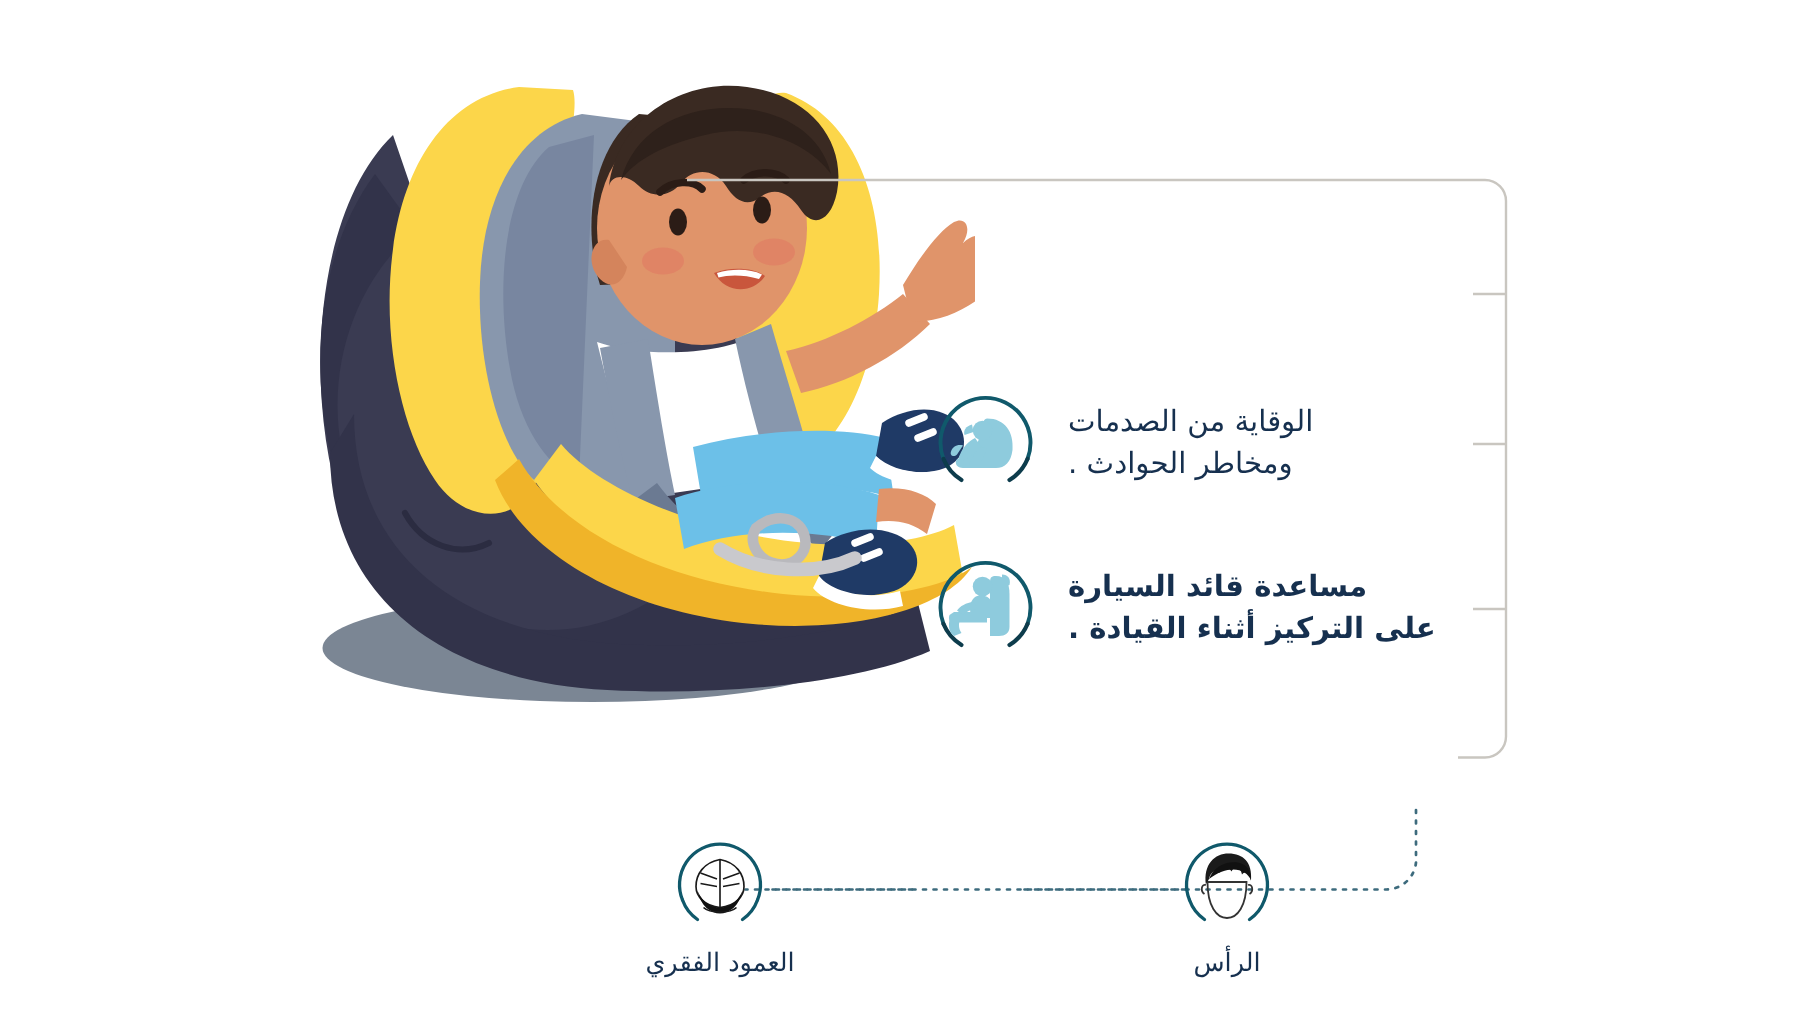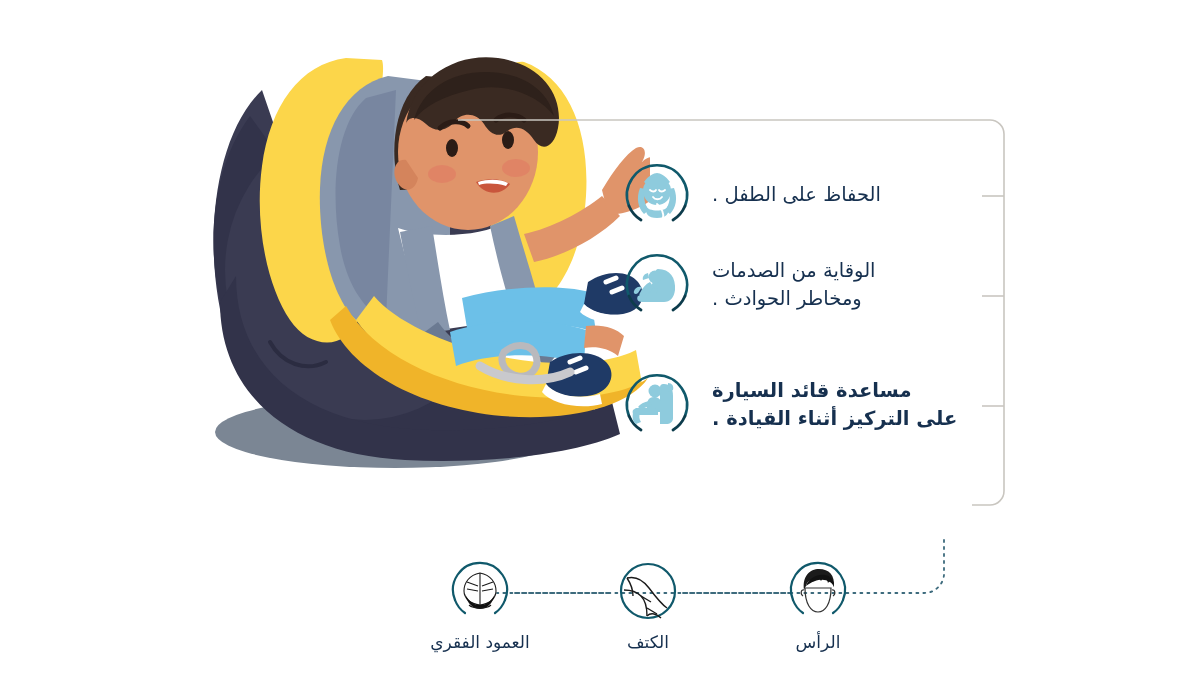--- a/index.html
+++ b/index.html
@@ -153,44 +153,22 @@
     <line x1="982" y1="296" x2="1004" y2="296" stroke="#c9c6c0" stroke-width="1.6"></line>
     <line x1="982" y1="406" x2="1004" y2="406" stroke="#c9c6c0" stroke-width="1.6"></line>
 
     <path d="M944 540 L 944 575 A 20 20 0 0 1 924 593 L 497 593" fill="none" stroke="#3d6b7d" stroke-width="1.8" stroke-dasharray="2 5" stroke-linecap="round"></path>
     <path d="M790 593 L 678 593" fill="none" stroke="#3d6b7d" stroke-width="1.8" stroke-dasharray="2 5" stroke-linecap="round"></path>
     <path d="M608 593 L 510 593" fill="none" stroke="#3d6b7d" stroke-width="1.8" stroke-dasharray="2 5" stroke-linecap="round"></path>
   </svg>
 
   <div class="benefits">
 
-    <div class="benefit-row" style="top:38px;">
-      <div class="b-text">الحفاظ على الطفل .</div>
-      <div class="icon-circle">
-        <svg viewBox="0 0 74 74" xmlns="http://www.w3.org/2000/svg">
-          <path d="M9 48 A 30 30 0 1 1 65 48" fill="none" stroke="#10596b" stroke-width="2.6" stroke-linecap="round"></path>
-          <path d="M9 48 A 30 30 0 0 0 21 62" fill="none" stroke="#0d3c4c" stroke-width="2.8" stroke-linecap="round"></path>
-          <path d="M65 48 A 30 30 0 0 1 53 62" fill="none" stroke="#0d3c4c" stroke-width="2.8" stroke-linecap="round"></path>
-
-          <path d="M20 30 C 16 40, 18 50, 24 56 L 29 52 C 24 46, 23 38, 26 31 Z" fill="#8ecbdd"></path>
-          <path d="M54 30 C 58 40, 56 50, 50 56 L 45 52 C 50 46, 51 38, 48 31 Z" fill="#8ecbdd"></path>
-          <path d="M24 24 C 28 18, 34 15, 37 15 C 40 15, 46 18, 50 24 L 46 27 C 43 23, 40 21, 37 21 C 34 21, 31 23, 28 27 Z" fill="#8ecbdd"></path>
-
-          <circle cx="37" cy="33" r="14" fill="#8ecbdd"></circle>
-          <path d="M30 32 C 32 34, 35 34, 36 32" fill="none" stroke="#ffffff" stroke-width="1.8" stroke-linecap="round"></path>
-          <path d="M39 32 C 40 34, 43 34, 45 32" fill="none" stroke="#ffffff" stroke-width="1.8" stroke-linecap="round"></path>
-          <path d="M33 39 C 35 42, 40 42, 42 39" fill="none" stroke="#ffffff" stroke-width="1.8" stroke-linecap="round"></path>
-
-          <path d="M26 48 C 28 54, 46 54, 48 48 C 50 56, 46 60, 37 60 C 28 60, 25 56, 26 48 Z" fill="#8ecbdd"></path>
-          <path d="M37 46 C 42 50, 44 56, 43 60" fill="none" stroke="#ffffff" stroke-width="2" stroke-linecap="round"></path>
-        </svg>
-      </div>
-    </div>
-
-    <div class="benefit-row" style="top:128px;align-items:center;">
+
+    <div class="benefit-row" style="top:138px;align-items:center;">
       <div class="b-text">الوقاية من الصدمات
 ومخاطر الحوادث .</div>
       <div class="icon-circle">
         <svg viewBox="0 0 74 74" xmlns="http://www.w3.org/2000/svg">
           <path d="M9 48 A 30 30 0 1 1 65 48" fill="none" stroke="#10596b" stroke-width="2.6" stroke-linecap="round"></path>
           <path d="M9 48 A 30 30 0 0 0 21 62" fill="none" stroke="#0d3c4c" stroke-width="2.8" stroke-linecap="round"></path>
           <path d="M65 48 A 30 30 0 0 1 53 62" fill="none" stroke="#0d3c4c" stroke-width="2.8" stroke-linecap="round"></path>
 
           <path d="M38 21 C 50 21, 56 30, 55 42 C 54 50, 50 54, 44 54 L 22 54 C 18 54, 16 51, 18 48
                    C 24 46, 30 42, 33 34 C 35 27, 35 21, 38 21 Z" fill="#8ecbdd"></path>
@@ -245,33 +223,20 @@
           <path d="M33 17 L 33 49" stroke="#1a1a1a" stroke-width="1.1"></path>
           <path d="M20 26 L 31 30 M20 33 L 31 35 M46 26 L 35 30 M46 33 L 35 35" stroke="#1a1a1a" stroke-width="1.1"></path>
 
           <path d="M18 38 C 20 48, 27 53, 33 53 C 39 53, 46 48, 48 38 C 44 46, 39 49, 33 49 C 27 49, 22 46, 18 38 Z" fill="#111111"></path>
           <path d="M22 49 C 26 53, 40 53, 44 49" fill="none" stroke="#1a1a1a" stroke-width="1.1"></path>
         </svg>
       </div>
       <div class="blabel">العمود الفقري</div>
     </div>
 
-    <div class="bnode" style="left:588px;top:8px;">
-      <div class="bcircle">
-        <svg viewBox="0 0 66 66" xmlns="http://www.w3.org/2000/svg">
-          <circle cx="33" cy="35" r="27" fill="none" stroke="#10596b" stroke-width="2.2"></circle>
-          <path d="M12 22 C 20 20, 28 24, 34 32 C 40 40, 46 48, 52 52" fill="none" stroke="#1a1a1a" stroke-width="1.4"></path>
-          <path d="M12 22 C 16 28, 18 34, 18 40" fill="none" stroke="#1a1a1a" stroke-width="1.4"></path>
-          <path d="M9 34 C 16 34, 22 36, 26 40 C 30 44, 32 52, 32 60" fill="none" stroke="#1a1a1a" stroke-width="1.4"></path>
-          <path d="M26 40 L 36 46 M32 52 L 42 58" stroke="#1a1a1a" stroke-width="1.4"></path>
-          <path d="M32 60 C 36 56, 42 58, 46 62" fill="none" stroke="#1a1a1a" stroke-width="1.4"></path>
-        </svg>
-      </div>
-      <div class="blabel">الكتف</div>
-    </div>
 
     <div class="bnode" style="left:758px;top:8px;">
       <div class="bcircle">
         <svg viewBox="0 0 66 66" xmlns="http://www.w3.org/2000/svg">
           <path d="M8 44 A 27 27 0 1 1 58 44" fill="none" stroke="#10596b" stroke-width="2.2" stroke-linecap="round"></path>
           <path d="M8 44 A 27 27 0 0 0 18 57" fill="none" stroke="#10596b" stroke-width="2.2" stroke-linecap="round"></path>
           <path d="M58 44 A 27 27 0 0 1 48 57" fill="none" stroke="#10596b" stroke-width="2.2" stroke-linecap="round"></path>
 
           <path d="M20 32 C 20 48, 26 56, 33 56 C 40 56, 46 48, 46 32 Z" fill="none" stroke="#333333" stroke-width="1.2"></path>
           <path d="M19 34 C 16 33, 15 38, 18 40 M47 34 C 50 33, 51 38, 48 40" fill="none" stroke="#333333" stroke-width="1.2"></path>

